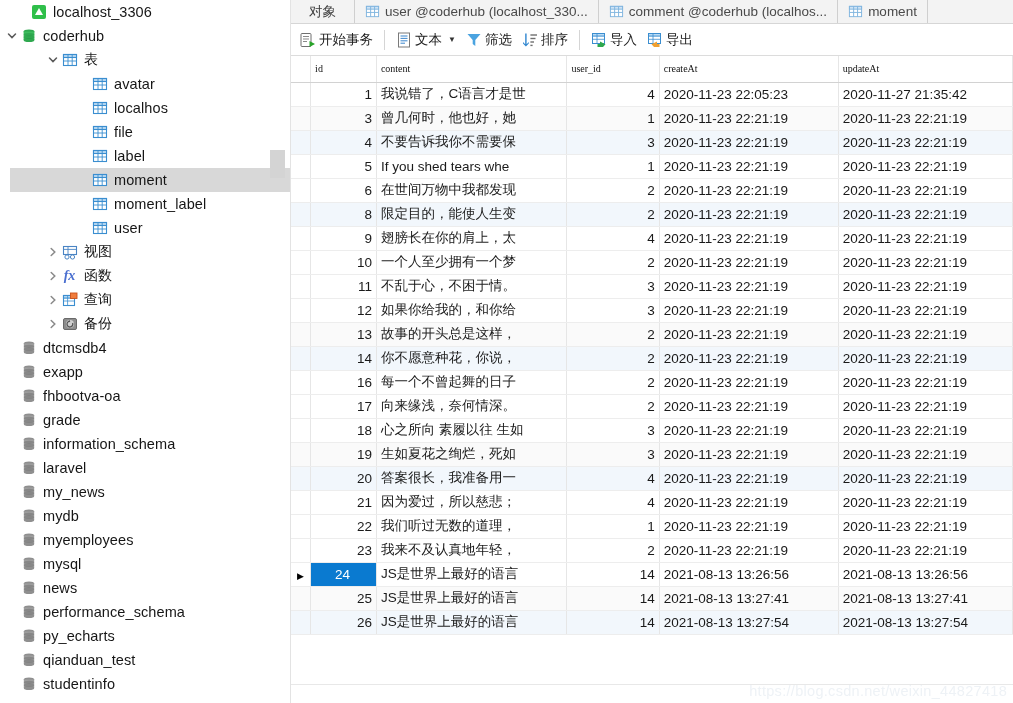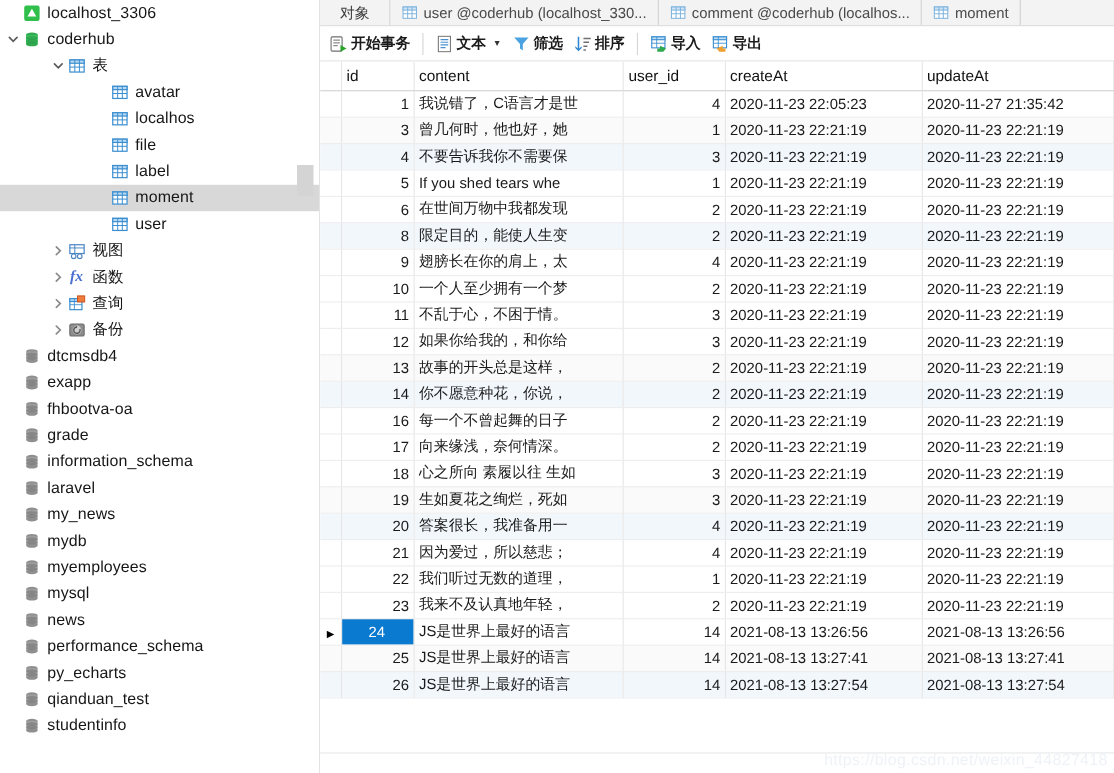--- a/index.html
+++ b/index.html
@@ -38,24 +38,24 @@
   .chev.empty { visibility: hidden; }
   .ic {
     width: 17px; flex: 0 0 17px; height: 16px;
     margin-right: 6px;
     display: inline-flex; align-items: flex-start; justify-content: center;
   }
   .node-label { font-size: 14.5px; color: #161616; letter-spacing: .1px; }
   .node-label.cn { font-size: 14px; }
 
   
-  .lvl0 { padding-left: 4px; }
+  .lvl0 { padding-left: 14px; }
   .lvl1 { }
   .lvl2 { padding-left: 45px; }
-  .lvl3 { padding-left: 84px; }
+  .lvl3 { padding-left: 65px; margin-left: 10px; }
 
   
   #main {
     flex: 1 1 auto;
     height: 703px;
     position: relative;
     background: #ffffff;
     border-left: 1px solid #e3e3e3;
     display: flex; flex-direction: column;
     overflow: hidden;
@@ -83,21 +83,20 @@
   .tab .tbl-ic { margin-right: 5px; display: inline-flex; }
 
   
   #toolbar {
     height: 32px; flex: 0 0 32px;
     background: #ffffff;
     border-bottom: 1px solid #dcdcdc;
     display: flex; align-items: center;
     padding-left: 4px;
     overflow: hidden;
-    font-weight: bold;
   }
   .tbtn {
     display: flex; align-items: center; gap: 3px;
     height: 26px; padding: 0 5px;
     font-size: 13.5px; color: #1b1b1b;
     white-space: nowrap; cursor: default;
   }
   .tbtn .glyph { display: inline-flex; align-items: center; }
   .tsep { width: 1px; height: 20px; background: #d5d5d5; margin: 0 6px; flex: 0 0 1px; }
   .caret { font-size: 8px; color: #333; margin-left: 3px; }
@@ -119,22 +118,23 @@
     white-space: nowrap;
     text-overflow: clip;
     font-weight: normal;
     vertical-align: middle;
   }
   table.grid th {
     background: #ffffff;
     border-bottom: 1px solid #d2d2d2;
     text-align: left;
     color: #111;
-    font-size: 14px;
+    font-size: 10px;
     height: 26px;
+    font-family: Liberation Serif, serif;
   }
   th.col-id { background: #dce9f7; }
   
   col.c-gut { width: 17px; }
   col.c-id  { width: 57px; }
   col.c-content { width: 165px; }
   col.c-user { width: 80px; }
   col.c-create { width: 155px; }
   col.c-update { width: 151px; }
 
@@ -276,20 +276,33 @@
           <span class="ic">
             <svg width="16" height="16" viewBox="0 0 16 16">
               <rect x="1.5" y="2.5" width="13" height="11" fill="#ffffff" stroke="#3b8ed0" stroke-width="1.1"></rect>
               <rect x="1.5" y="2.5" width="13" height="3" fill="#b9d9f2" stroke="#3b8ed0" stroke-width="1.1"></rect>
               <line x1="6" y1="2.5" x2="6" y2="13.5" stroke="#3b8ed0" stroke-width=".9"></line>
               <line x1="10.2" y1="2.5" x2="10.2" y2="13.5" stroke="#3b8ed0" stroke-width=".9"></line>
               <line x1="1.5" y1="9" x2="14.5" y2="9" stroke="#3b8ed0" stroke-width=".9"></line>
             </svg>
           </span>
           <span class="node-label">moment</span>
+        </div>
+        <div class="tree-node lvl3">
+          <span class="chev empty"></span>
+          <span class="ic">
+            <svg width="16" height="16" viewBox="0 0 16 16">
+              <rect x="1.5" y="2.5" width="13" height="11" fill="#ffffff" stroke="#3b8ed0" stroke-width="1.1"></rect>
+              <rect x="1.5" y="2.5" width="13" height="3" fill="#b9d9f2" stroke="#3b8ed0" stroke-width="1.1"></rect>
+              <line x1="6" y1="2.5" x2="6" y2="13.5" stroke="#3b8ed0" stroke-width=".9"></line>
+              <line x1="10.2" y1="2.5" x2="10.2" y2="13.5" stroke="#3b8ed0" stroke-width=".9"></line>
+              <line x1="1.5" y1="9" x2="14.5" y2="9" stroke="#3b8ed0" stroke-width=".9"></line>
+            </svg>
+          </span>
+          <span class="node-label">moment_label</span>
         </div>
         <div class="tree-node lvl3">
           <span class="chev empty"></span>
           <span class="ic">
             <svg width="16" height="16" viewBox="0 0 16 16">
               <rect x="1.5" y="2.5" width="13" height="11" fill="#ffffff" stroke="#3b8ed0" stroke-width="1.1"></rect>
               <rect x="1.5" y="2.5" width="13" height="3" fill="#b9d9f2" stroke="#3b8ed0" stroke-width="1.1"></rect>
               <line x1="6" y1="2.5" x2="6" y2="13.5" stroke="#3b8ed0" stroke-width=".9"></line>
               <line x1="10.2" y1="2.5" x2="10.2" y2="13.5" stroke="#3b8ed0" stroke-width=".9"></line>
               <line x1="1.5" y1="9" x2="14.5" y2="9" stroke="#3b8ed0" stroke-width=".9"></line>

